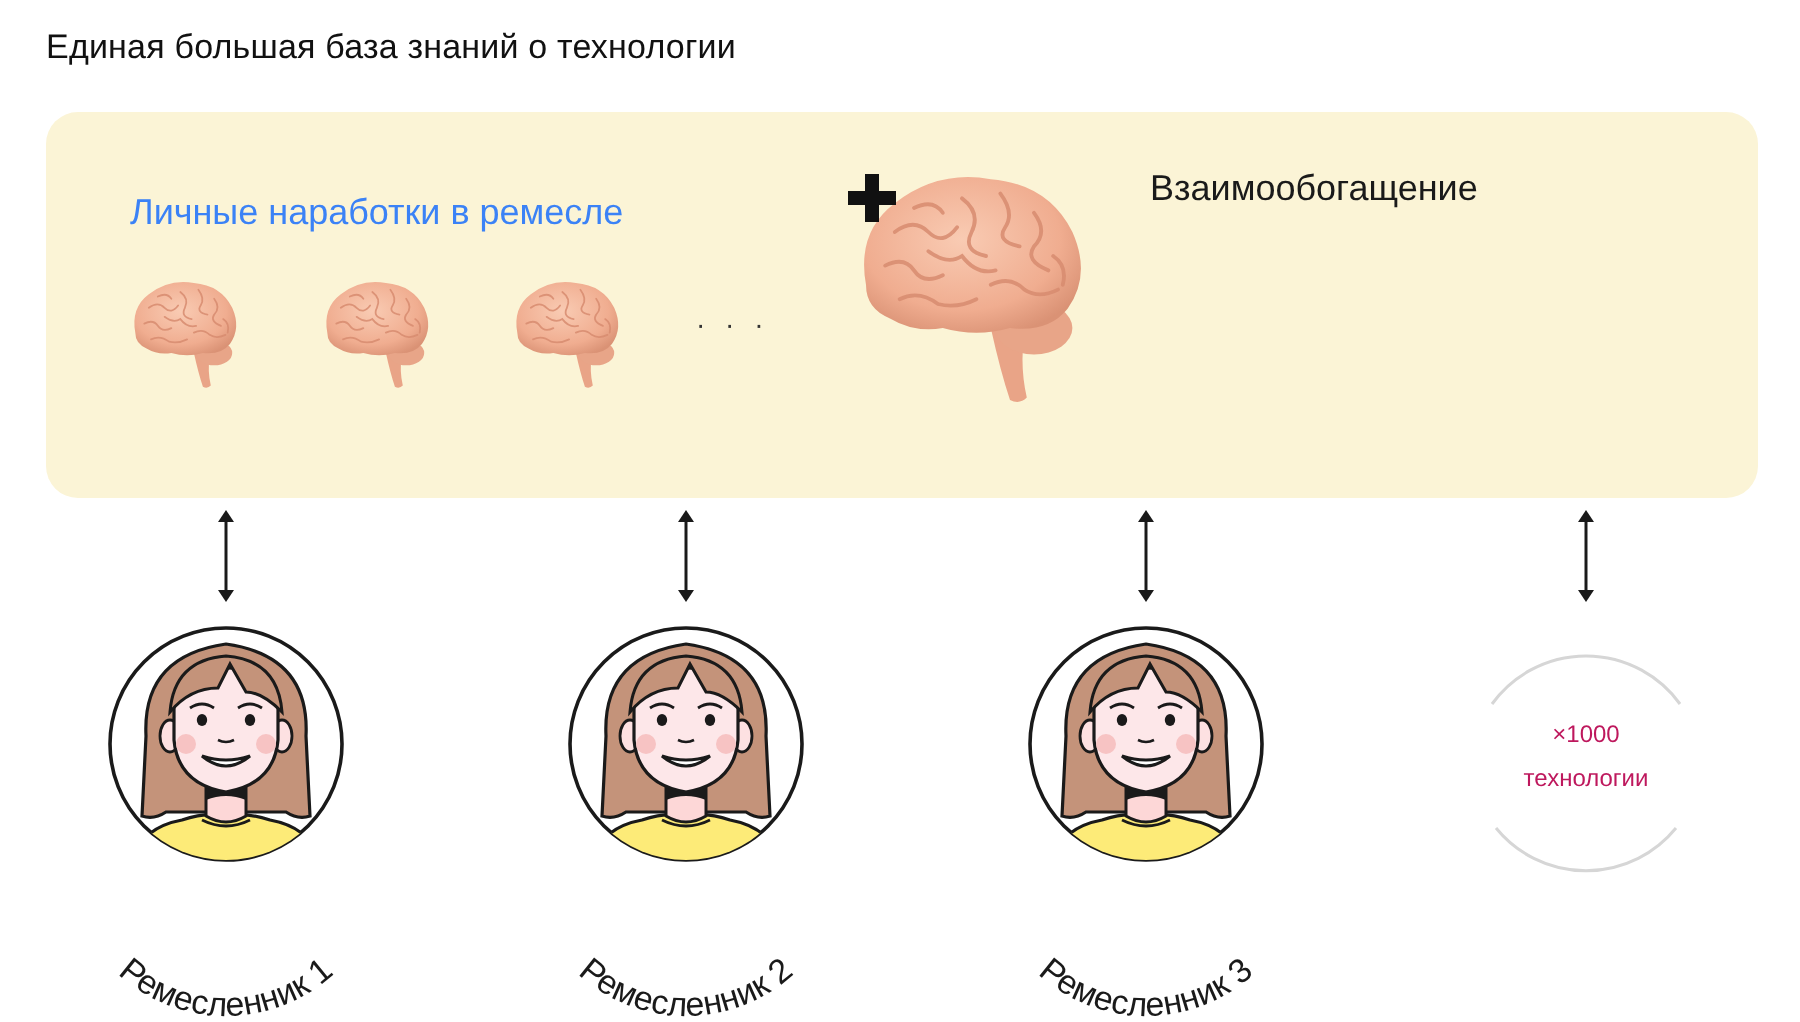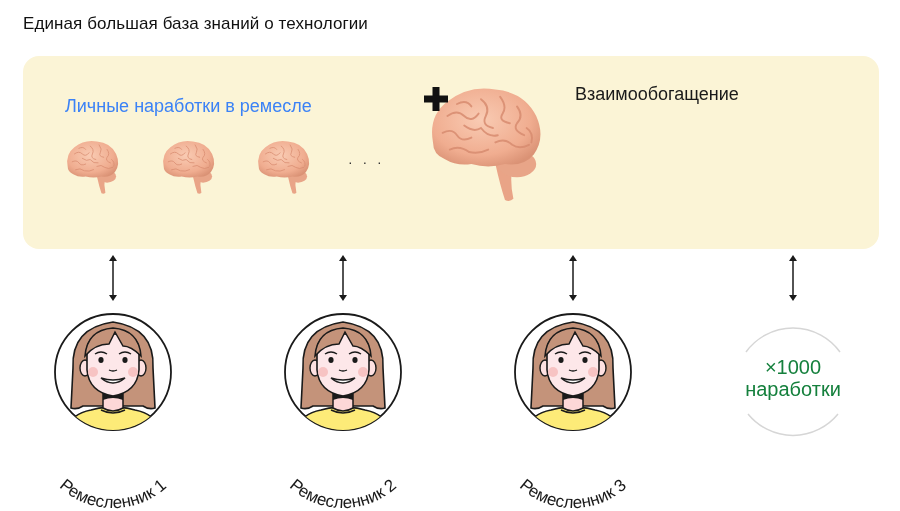--- a/index.html
+++ b/index.html
@@ -10,21 +10,21 @@
   .personal-label { position:absolute; left:65px; top:96px; font-size:18px; color:#3b82f6; }
   .cross-label { position:absolute; left:575px; top:80px; font-size:18px; line-height:29px; color:#1a1a1a; }
   .small-brain { position:absolute; top:137px; width:62px; height:62px; }
   .ellipsis { position:absolute; left:348px; top:154px; font-size:14px; letter-spacing:3px; color:#333; }
   .big-brain { position:absolute; left:418px; top:80px; width:138px; height:132px; }
   .plus { position:absolute; left:422px; top:85px; width:28px; height:28px; }
   .arrow { position:absolute; top:254px; width:12px; height:48px; }
   .avatar { position:absolute; width:124px; height:124px; }
   .curve-label { position:absolute; width:220px; height:110px; overflow:visible; }
   .ring4 { position:absolute; left:734px; top:322px; width:118px; height:118px; }
-  .ring4-text { position:absolute; left:728px; top:356px; width:130px; text-align:center; font-size:20px; line-height:22px; color:#15803d; }
+  .ring4-text { position:absolute; left:728px; top:356px; width:130px; text-align:center; font-size:12px; line-height:22px; color:#be185d; }
 </style>
 </head>
 <body>
 
 <svg width="0" height="0" style="position:absolute">
   <defs>
     <radialGradient id="brainGrad" cx="45%" cy="40%" r="65%">
       <stop offset="0%" stop-color="#F9CBB3"></stop>
       <stop offset="70%" stop-color="#F0AD90"></stop>
       <stop offset="100%" stop-color="#DA9275"></stop>
@@ -171,14 +171,14 @@
     <textPath href="#arc3" startOffset="50%">Ремесленник 3</textPath>
   </text>
 </svg>
 
 <svg class="ring4" viewBox="0 0 118 118">
   <path d="M12 30 A58 58 0 0 1 106 30" fill="none" stroke="#D6D6D6" stroke-width="1.5"></path>
   <path d="M14 92 A58 58 0 0 0 104 92" fill="none" stroke="#D6D6D6" stroke-width="1.5"></path>
 </svg>
 <div class="ring4-text">
   <div>×1000</div>
-  <div>наработки</div>
+  <div>технологии</div>
 </div>
 
 </body></html>

